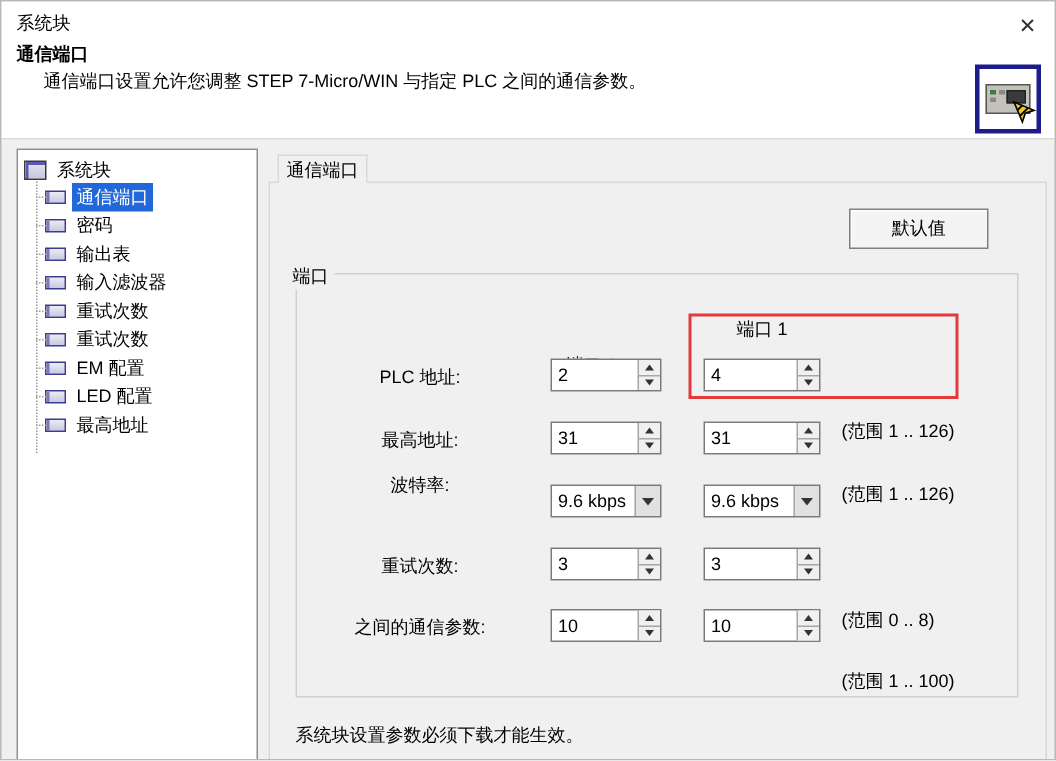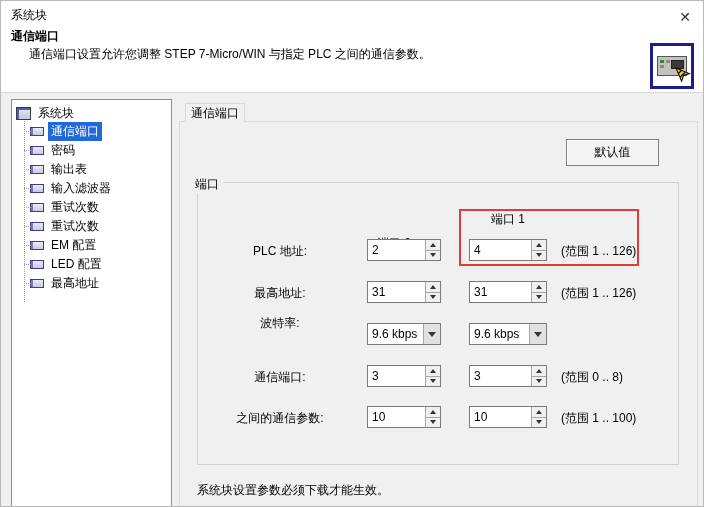--- a/index.html
+++ b/index.html
@@ -46,21 +46,21 @@
   .ctrl.p0 { left:366px; width:74px; }
   .ctrl.p1 { left:468px; width:78px; }
   .ctrl-value { flex:1; padding:3px 3px 0 4px; overflow:hidden; white-space:nowrap; }
   .spinner { flex:0 0 15px; display:flex; flex-direction:column; border-left:1px solid #a6a6a6; }
   .spin-btn { flex:1; display:flex; align-items:center; justify-content:center; background:#f0f0f0; cursor:pointer; }
   .spin-btn + .spin-btn { border-top:1px solid #a6a6a6; }
   .dd-btn { flex:0 0 17px; background:#e1e1e1; border-left:1px solid #a6a6a6; display:flex; align-items:center; justify-content:center; cursor:pointer; }
   .arr-up { width:0; height:0; border-left:3px solid transparent; border-right:3px solid transparent; border-bottom:4px solid #333; }
   .arr-down { width:0; height:0; border-left:3px solid transparent; border-right:3px solid transparent; border-top:4px solid #333; }
   .dd-btn .arr-down { border-left-width:4px; border-right-width:4px; border-top-width:5px; }
-  .range-label { position:absolute; left:560px; white-space:nowrap; }
+  .range-label { position:absolute; left:560px; white-space:nowrap;margin-top:36px; }
   .red-highlight { position:absolute; left:458px; top:208px; width:180px; height:57px; border:2px solid var(--highlight-red,#e23b3b); z-index:5; pointer-events:none; }
   .footer-note { position:absolute; left:196px; top:481px; }
   
   .watermark { position:absolute; left:118px; top:226px; width:560px; font-size:40px; font-weight:bold; letter-spacing:3px; white-space:nowrap; color:var(--watermark-gray,#aaaaaa); opacity:0.55; text-shadow:1px 1px 0 rgba(255,255,255,0.65); z-index:6; pointer-events:none; }
 </style>
 </head>
 <body>
 
 <div class="dialog">
 
@@ -196,21 +196,21 @@
         <i class="arr-down"></i>
       </div>
   </div>
   <div class="ctrl p1" style="top:322px">
     <div class="ctrl-value">9.6 kbps</div>
     <div class="dd-btn">
         <i class="arr-down"></i>
       </div>
   </div>
 
-  <div class="row-label" style="top:368px">通信端口:</div>
+  <div class="row-label" style="top:368px">重试次数:</div>
   <div class="ctrl p0" style="top:364px">
     <div class="ctrl-value">3</div>
     <div class="spinner">
       <div class="spin-btn">
           <i class="arr-up"></i>
         </div>
       <div class="spin-btn">
           <i class="arr-down"></i>
         </div>
     </div>

